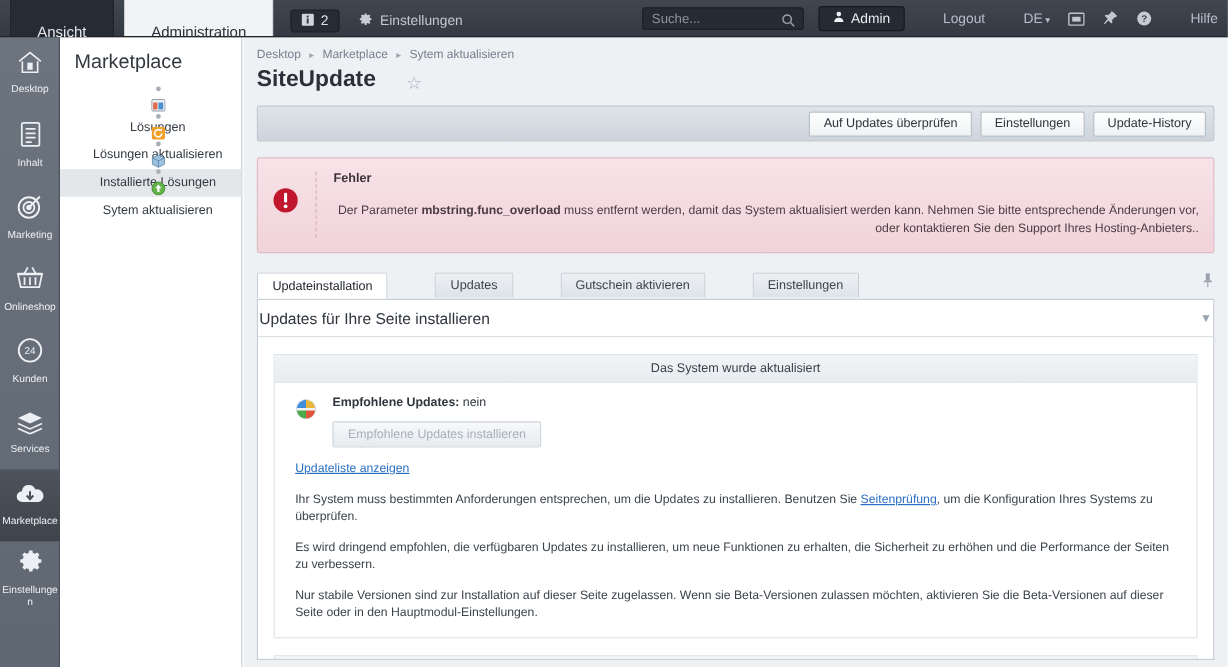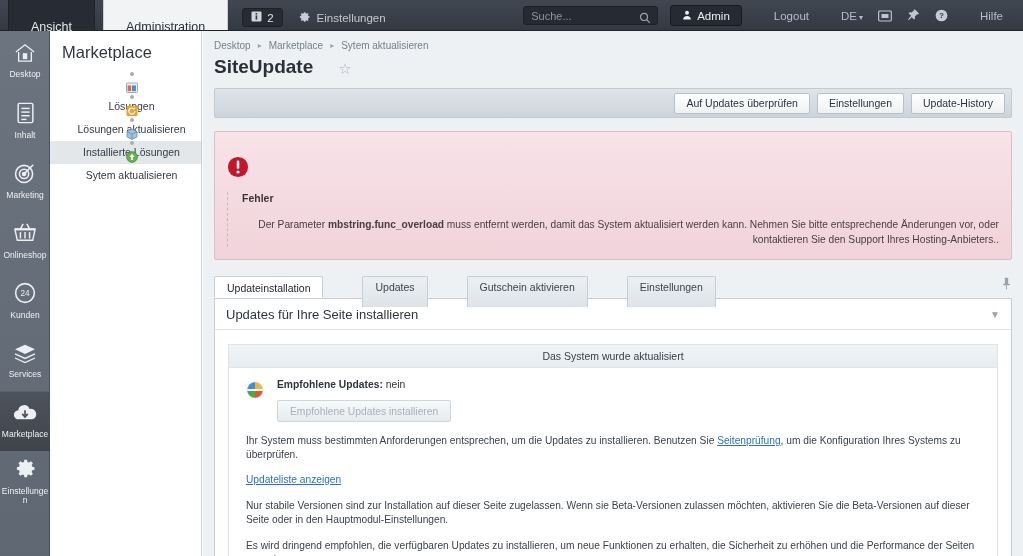--- a/index.html
+++ b/index.html
@@ -59,21 +59,21 @@
   }
   .tb-item {
     display: flex; align-items: center; gap: 6px;
     margin-left: 16px; margin-bottom: 5px;
     color: #c2c8d1; font-size: 11.5px;
     cursor: pointer;
   }
   .tb-right {
     margin-left: auto;
     display: flex; align-items: center; gap: 0;
-    margin-bottom: 4px; margin-right: 20px;
+    margin-bottom: 4px; margin-right: 8px;
   }
   .search-wrap {
     position: relative;
     width: 135px; height: 19px;
     background: #262b33;
     border: 1px solid #1c2027;
     border-radius: 3px;
     display: flex; align-items: center;
   }
   .search-wrap input {
@@ -214,21 +214,20 @@
   
   .errbox {
     margin: 13px 11px 0 11px;
     background: #f6e1e6;
     background-image: linear-gradient(180deg,#f7e3e8 0%,#f1d3da 100%);
     border: 1px solid #e0bcc6;
     border-radius: 2px;
     display: flex;
     padding: 11px 12px 12px 12px;
     gap: 14px;
-    flex-direction: column;
   }
   .err-ic {
     width: 22px; height: 22px; flex: none;
     margin-top: 13px;
   }
   .err-body { border-left: 1px dashed #d9b2bd; padding-left: 14px; flex: 1; }
   .err-title { font-size: 10.5px; font-weight: bold; color: #3c3238; }
   .err-text {
     font-size: 10.2px; color: #4a3c42; line-height: 15px;
     margin-top: 13px;
@@ -239,21 +238,21 @@
   
   .tabrow {
     margin: 16px 11px 0 11px;
     display: flex; align-items: flex-start;
     border-bottom: 1px solid #c7ced6;
     height: 23px;
     position: relative;
     gap: 36px;
   }
   .tab {
-    height: 31px; line-height: 21px;
+    height: 21px; line-height: 21px;
     padding: 0 12px;
     font-size: 10.5px; color: #3d444c;
     background: #e3e8ec;
     background-image: linear-gradient(180deg,#edf0f3 0%,#dde3e8 100%);
     border: 1px solid #c7ced6;
     border-bottom: none;
     border-radius: 2px 2px 0 0;
     margin-right: 3px;
     cursor: pointer;
     white-space: nowrap;
@@ -272,21 +271,21 @@
     margin: 0 11px 0 11px;
     background: #fff;
     border: 1px solid #c7ced6;
     border-top: none;
     height: 300px;
     overflow: hidden;
   }
   .panel-head {
     display: flex; align-items: center;
     height: 31px;
-    padding: 0 11px;
+    padding: 0 1px;
     border-bottom: 1px solid #dde2e7;
   }
   .panel-head .t { font-size: 13px; color: #2f353d; }
   .panel-head .chev { margin-left: auto; color: #9ba4ae; font-size: 10px; cursor: pointer; }
 
   .card {
     margin: 14px 13px 0 13px;
     border: 1px solid #dfe4e9;
     background: #fff;
   }
@@ -620,31 +619,31 @@
           </span>
           <div class="row-txt">
             <div class="kv">
               <b>Empfohlene Updates:</b>
               <span>nein</span>
             </div>
             <div class="btn-disabled">Empfohlene Updates installieren</div>
           </div>
         </div>
 
+        <div class="para first">
+          <span class="link">Updateliste anzeigen</span>
+        </div>
+
         <div class="para">
           <span>Ihr System muss bestimmten Anforderungen entsprechen, um die Updates zu installieren. Benutzen Sie </span><span class="link">Seitenprüfung</span><span>, um die Konfiguration Ihres Systems zu überprüfen.</span>
         </div>
 
-        <div class="para first">
-          <span class="link">Updateliste anzeigen</span>
-        </div>
+        <div class="para">Es wird dringend empfohlen, die verfügbaren Updates zu installieren, um neue Funktionen zu erhalten, die Sicherheit zu erhöhen und die Performance der Seiten zu verbessern.</div>
 
         <div class="para">Nur stabile Versionen sind zur Installation auf dieser Seite zugelassen. Wenn sie Beta-Versionen zulassen möchten, aktivieren Sie die Beta-Versionen auf dieser Seite oder in den Hauptmodul-Einstellungen.</div>
-
-        <div class="para">Es wird dringend empfohlen, die verfügbaren Updates zu installieren, um neue Funktionen zu erhalten, die Sicherheit zu erhöhen und die Performance der Seiten zu verbessern.</div>
       </div>
     </div>
 
     <div class="card">
       <div class="card-head">Antwort des Update-Servers</div>
 
     </div>
   </div>
 </div>
 

